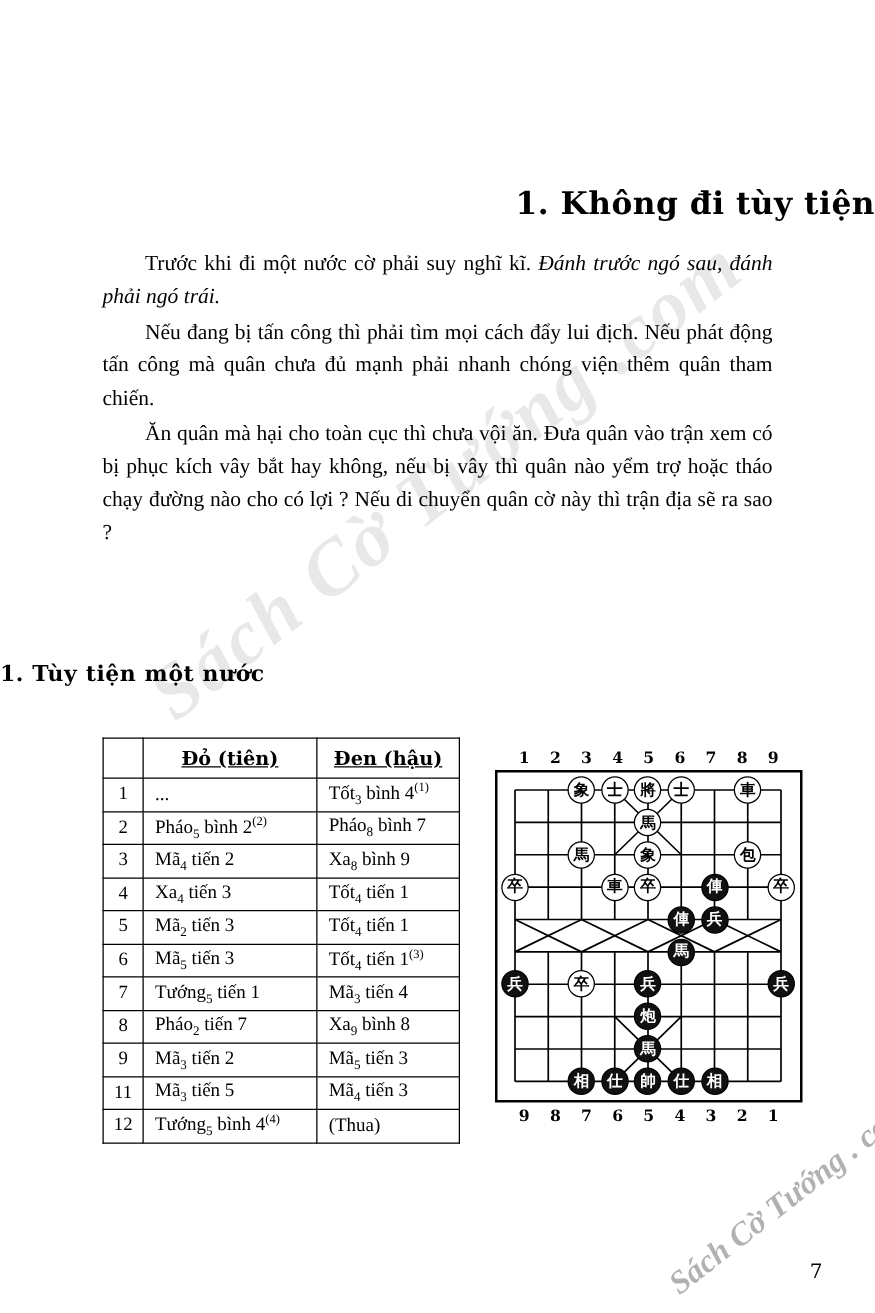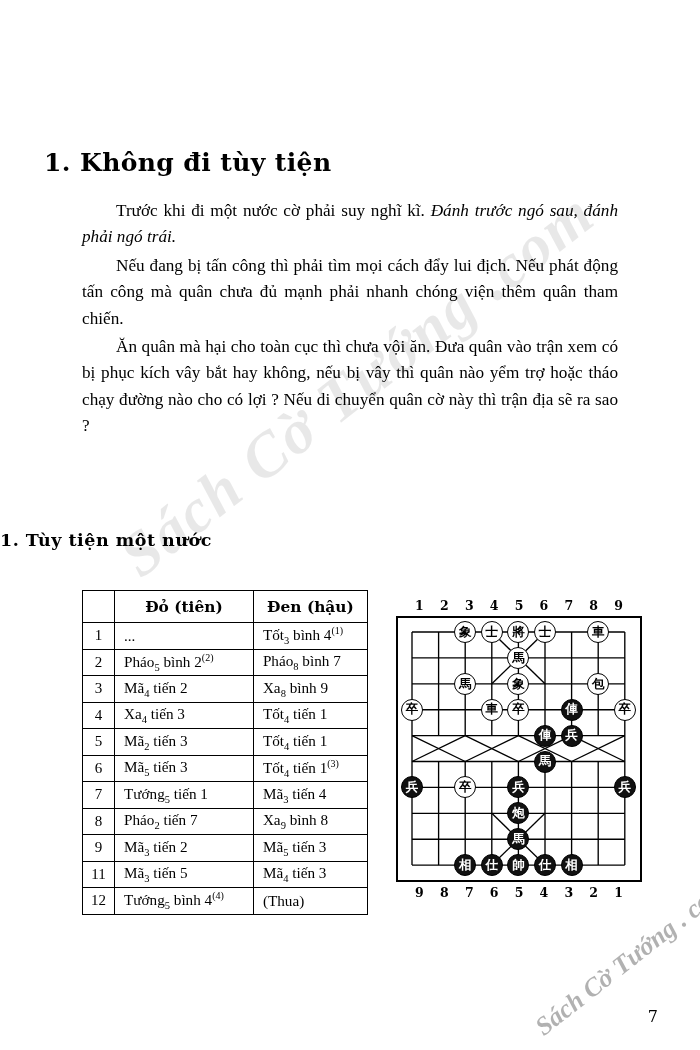--- a/index.html
+++ b/index.html
@@ -39,27 +39,26 @@
     transform-origin:left bottom;
     opacity:0.30;
   }
 
   
   .page { position:absolute; inset:0; }
 
   h1.title {
     position:absolute;
     left:0; right:0; top:148px;
-    text-align:left;
+    text-align:right;
     font-family:"DejaVu Serif", serif;
     font-size:25px;
     font-weight:bold;
     letter-spacing:0.4px;
     margin:0;
-    padding-left:44px;
   }
 
   .body-text {
     position:absolute;
     left:82px; width:536px;
     top:198px;
     font-size:17.2px;
     line-height:26.4px;
     text-align:justify;
     text-justify:inter-word;
@@ -99,20 +98,21 @@
     font-size:15px; height:26.5px;
   }
   .move-table .c-mv { padding-left:9px; height:26.5px; }
   .move-table thead th {
     height:32px;
     text-align:center;
     font-family:"DejaVu Serif", serif;
     font-weight:bold;
     font-size:15.4px;
     padding:0 0;
+    text-decoration:underline;
   }
   .move-table sub { font-size:10.5px; vertical-align:sub; }
   .move-table sup { font-size:10px; vertical-align:super; }
 
   
   .board-wrap {
     position:absolute;
     left:396px; top:598px;
     width:246px;
   }

